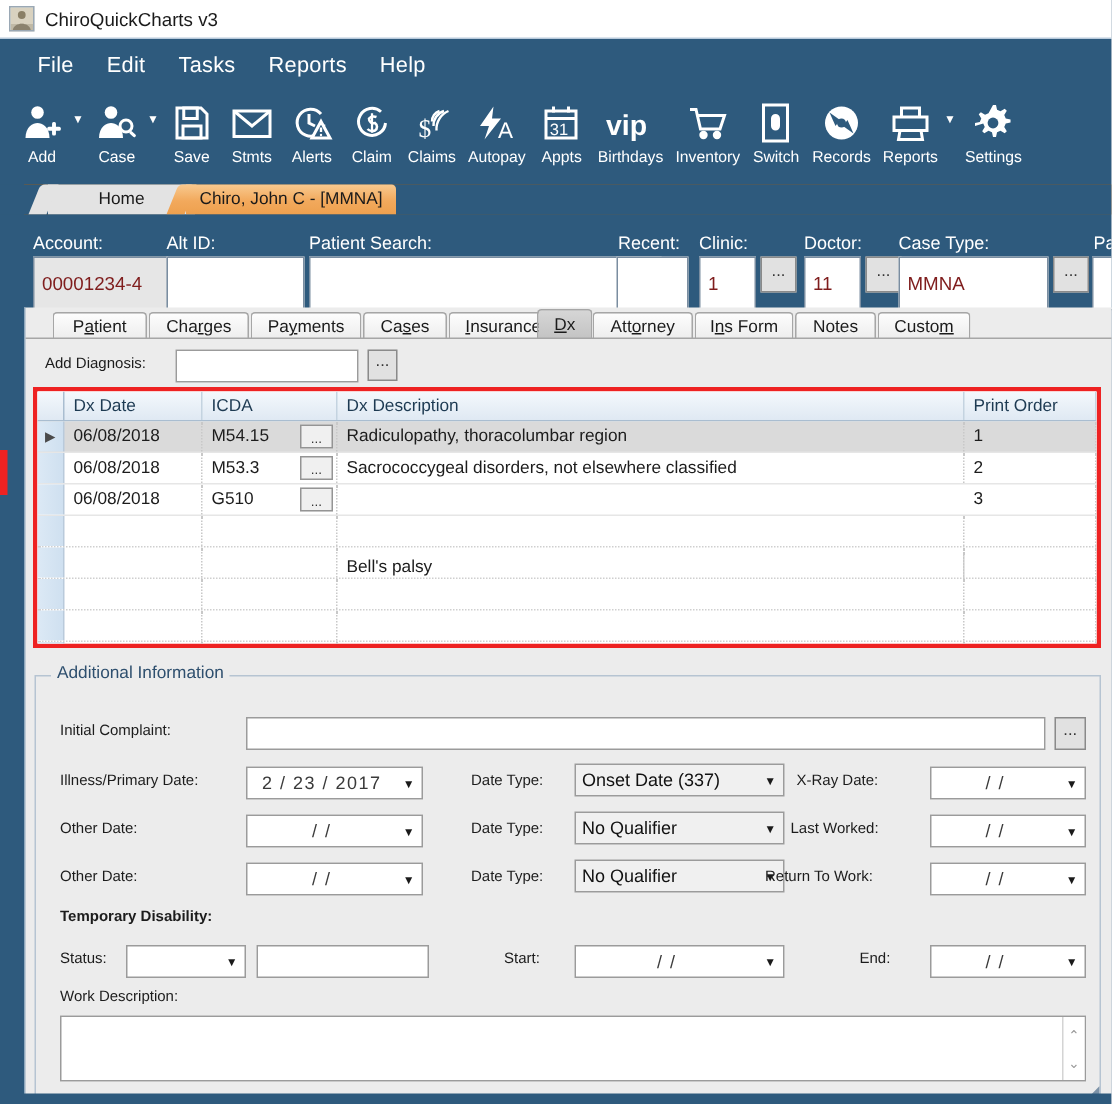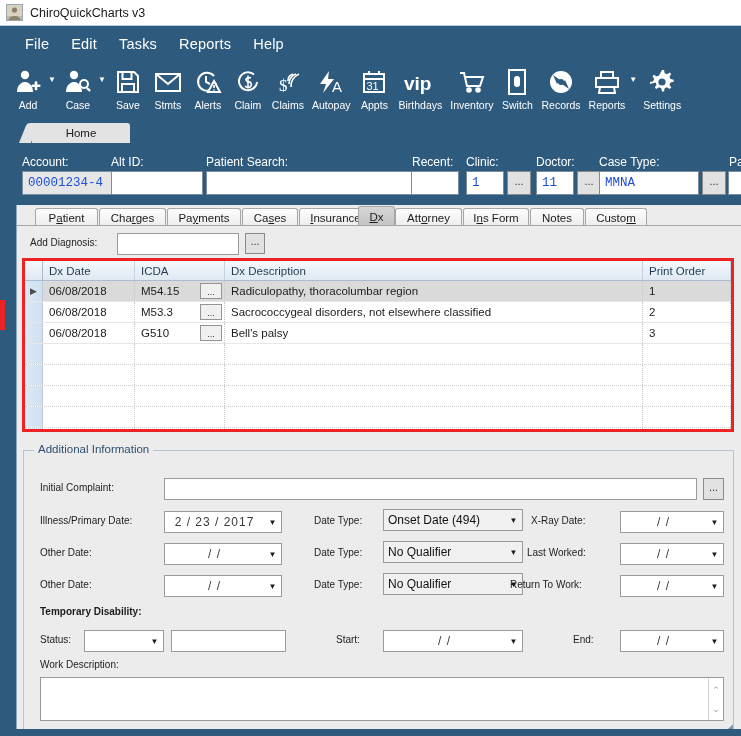--- a/index.html
+++ b/index.html
@@ -93,22 +93,22 @@
   }
 
   
   .phdr {
     position:absolute; left:16px; top:143px; width:725px; height:62px;
     background:#2e5a7d;
   }
   .fl { position:absolute; color:#ffffff; font-size:12px; white-space:nowrap; }
   .fi {
     position:absolute; background:#ffffff; border:1px solid #7a8da0;
-    height:24px; font-size:12.5px; padding:0 5px; color:#1d4ed8;
-    display:flex; align-items:center; font-family:Liberation Mono, monospace;
+    height:36px; font-size:12.5px; padding:0 5px; color:#7f1d1d;
+    display:flex; align-items:center; font-family:Liberation Sans, sans-serif;
   }
   .fi.ro { background:#e6e6e6; }
   .btn3 {
     position:absolute; height:24px; width:24px; background:#e1e1e1;
     border:1px solid #8a8a8a; font-size:11px; color:#333;
     display:flex; align-items:center; justify-content:center; cursor:default;
     padding-bottom:5px;
   }
 
   
@@ -429,20 +429,24 @@
       <div class="lbl">Settings</div>
     </div>
   </div>
 
   <div class="tabstrip-bg"></div>
   <div class="left-orange"></div>
   <div class="doctabs">
     <div class="dtab dtab-home">
       <span class="skew-l"></span>
       <span>Home</span>
+    </div>
+    <div class="dtab dtab-active">
+      <span class="skew-l"></span>
+      <span>Chiro, John C - [MMNA]</span>
     </div>
   </div>
 
   <div class="phdr">
     <div class="fl" style="left:6px; top:12px;">Account:</div>
     <div class="fi ro" style="left:6px; top:28px; width:90px;">00001234-4</div>
 
     <div class="fl" style="left:95px; top:12px;text-align:center;">Alt ID:</div>
     <div class="fi" style="left:95px; top:28px; width:92px;"></div>
 
@@ -524,21 +528,21 @@
           <div class="gc" style="flex:1;">2</div>
         </div>
 
         <div class="grow">
           <div class="gsel-col"></div>
           <div class="gc" style="width:92px;">06/08/2018</div>
           <div class="gc gc-icd" style="width:90px;">
             <span>G510</span>
             <span class="ell">...</span>
           </div>
-          <div class="gc" style="width:418px;">Bell's palsy</div>
+          <div class="gc" style="width:418px;margin-top:45px;">Bell's palsy</div>
           <div class="gc" style="flex:1;">3</div>
         </div>
 
         <div class="grow empty">
           <div class="gsel-col"></div>
           <div class="gc" style="width:92px;"></div>
           <div class="gc" style="width:90px;"></div>
           <div class="gc" style="width:418px;"></div>
           <div class="gc" style="flex:1;"></div>
         </div>
@@ -580,21 +584,21 @@
       <div class="tin" style="left:140px; top:27px; width:533px;"></div>
       <div class="btn3" style="left:679px; top:27px; height:22px; width:21px;">...</div>
 
       <div class="lab" style="left:16px; top:64px;">Illness/Primary Date:</div>
       <div class="cmb" style="left:140px; top:60px; width:118px;">
         <span class="txt c">2 / 23 / 2017</span>
         <span class="arw">▼</span>
       </div>
       <div class="lab" style="left:290px; top:64px;">Date Type:</div>
       <div class="cmb gbox2" style="left:359px; top:58px; width:140px;">
-        <span class="txt">Onset Date (494)</span>
+        <span class="txt">Onset Date (337)</span>
         <span class="arw">▼</span>
       </div>
       <div class="lab" style="left:507px; top:64px;">X-Ray Date:</div>
       <div class="cmb" style="left:596px; top:60px; width:104px;">
         <span class="txt c">/      /</span>
         <span class="arw">▼</span>
       </div>
 
       <div class="lab" style="left:16px; top:96px;">Other Date:</div>
       <div class="cmb" style="left:140px; top:92px; width:118px;">

